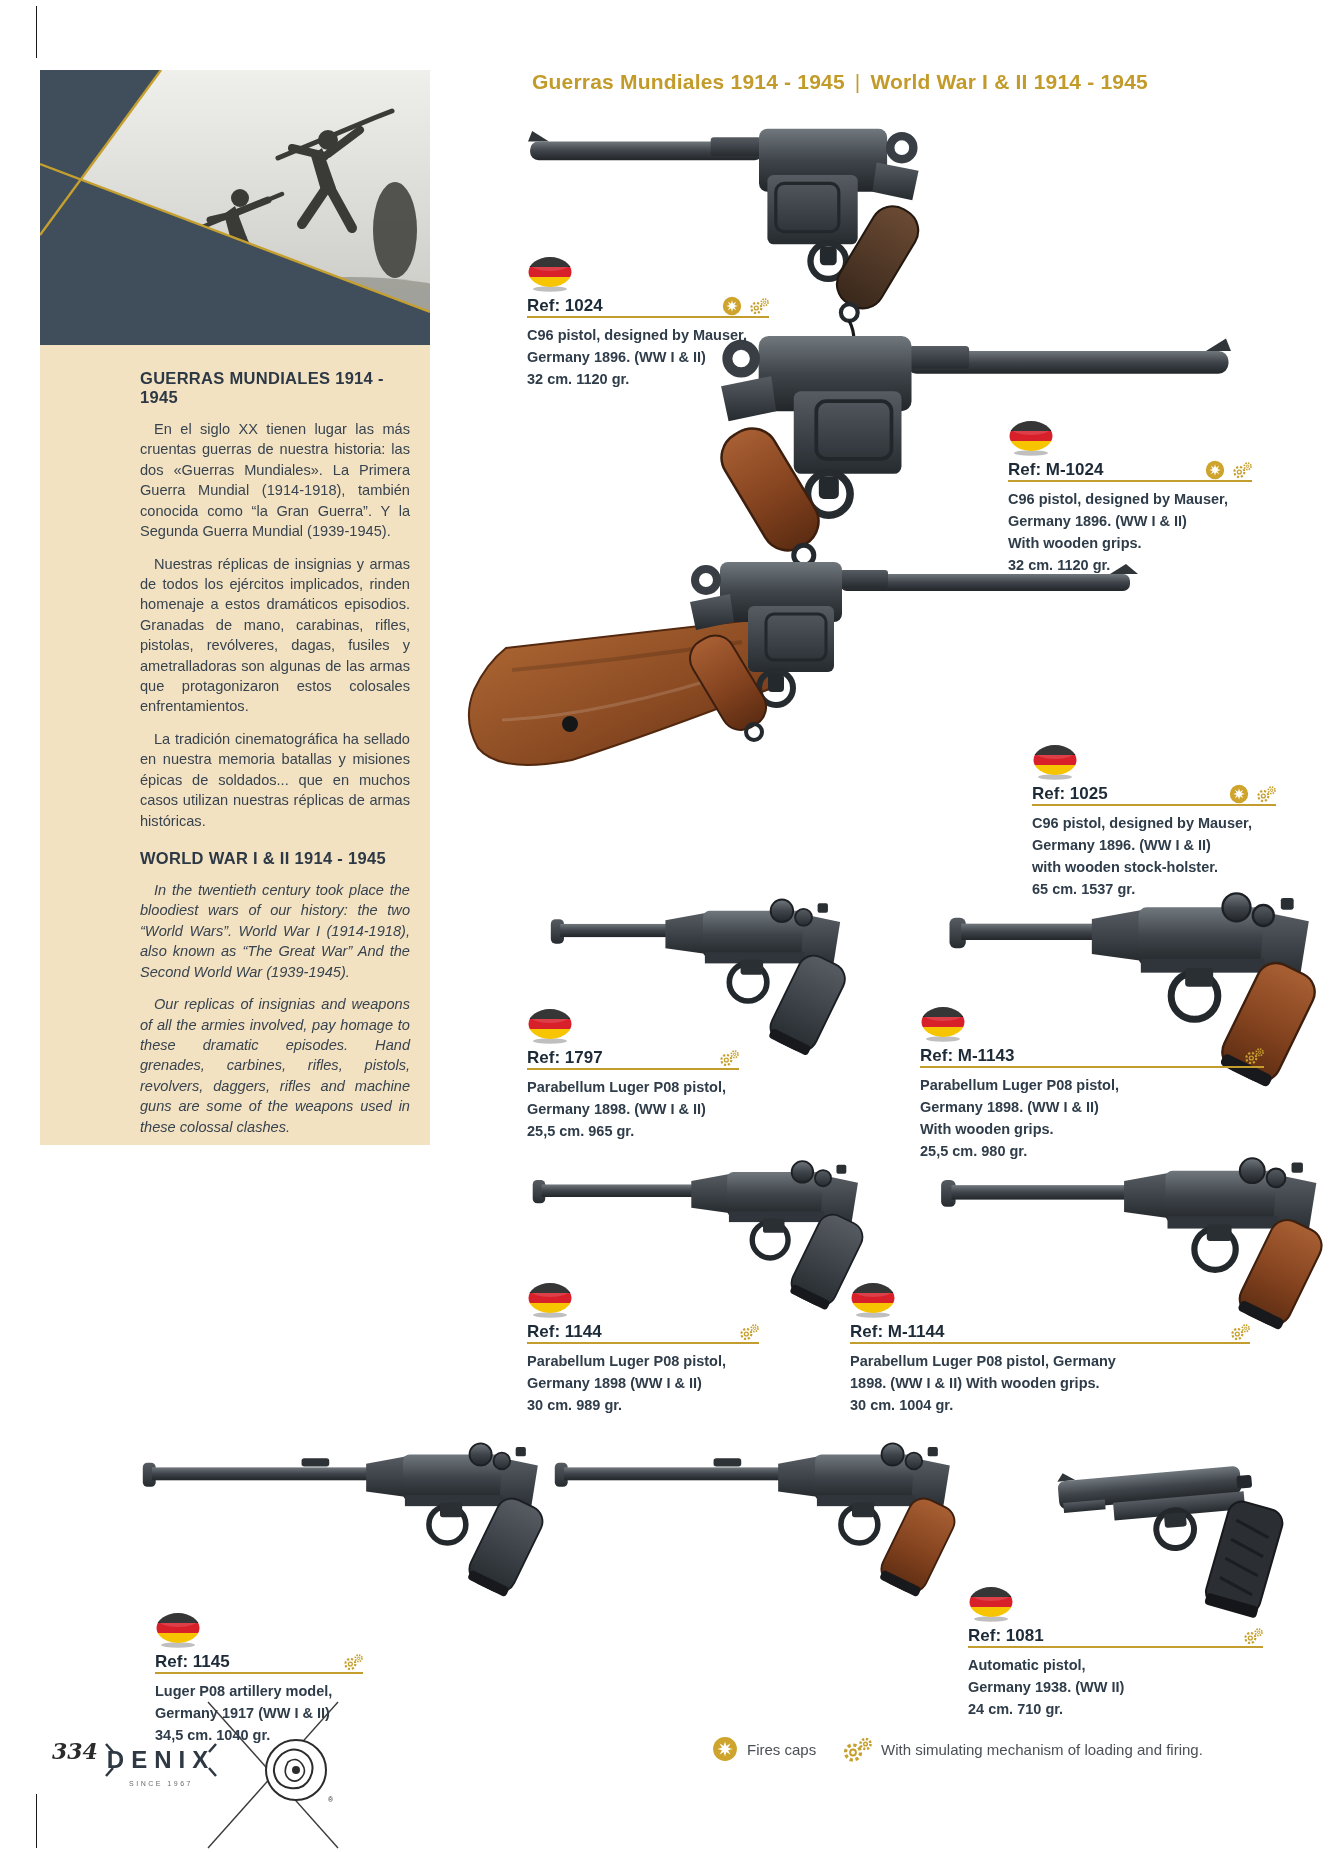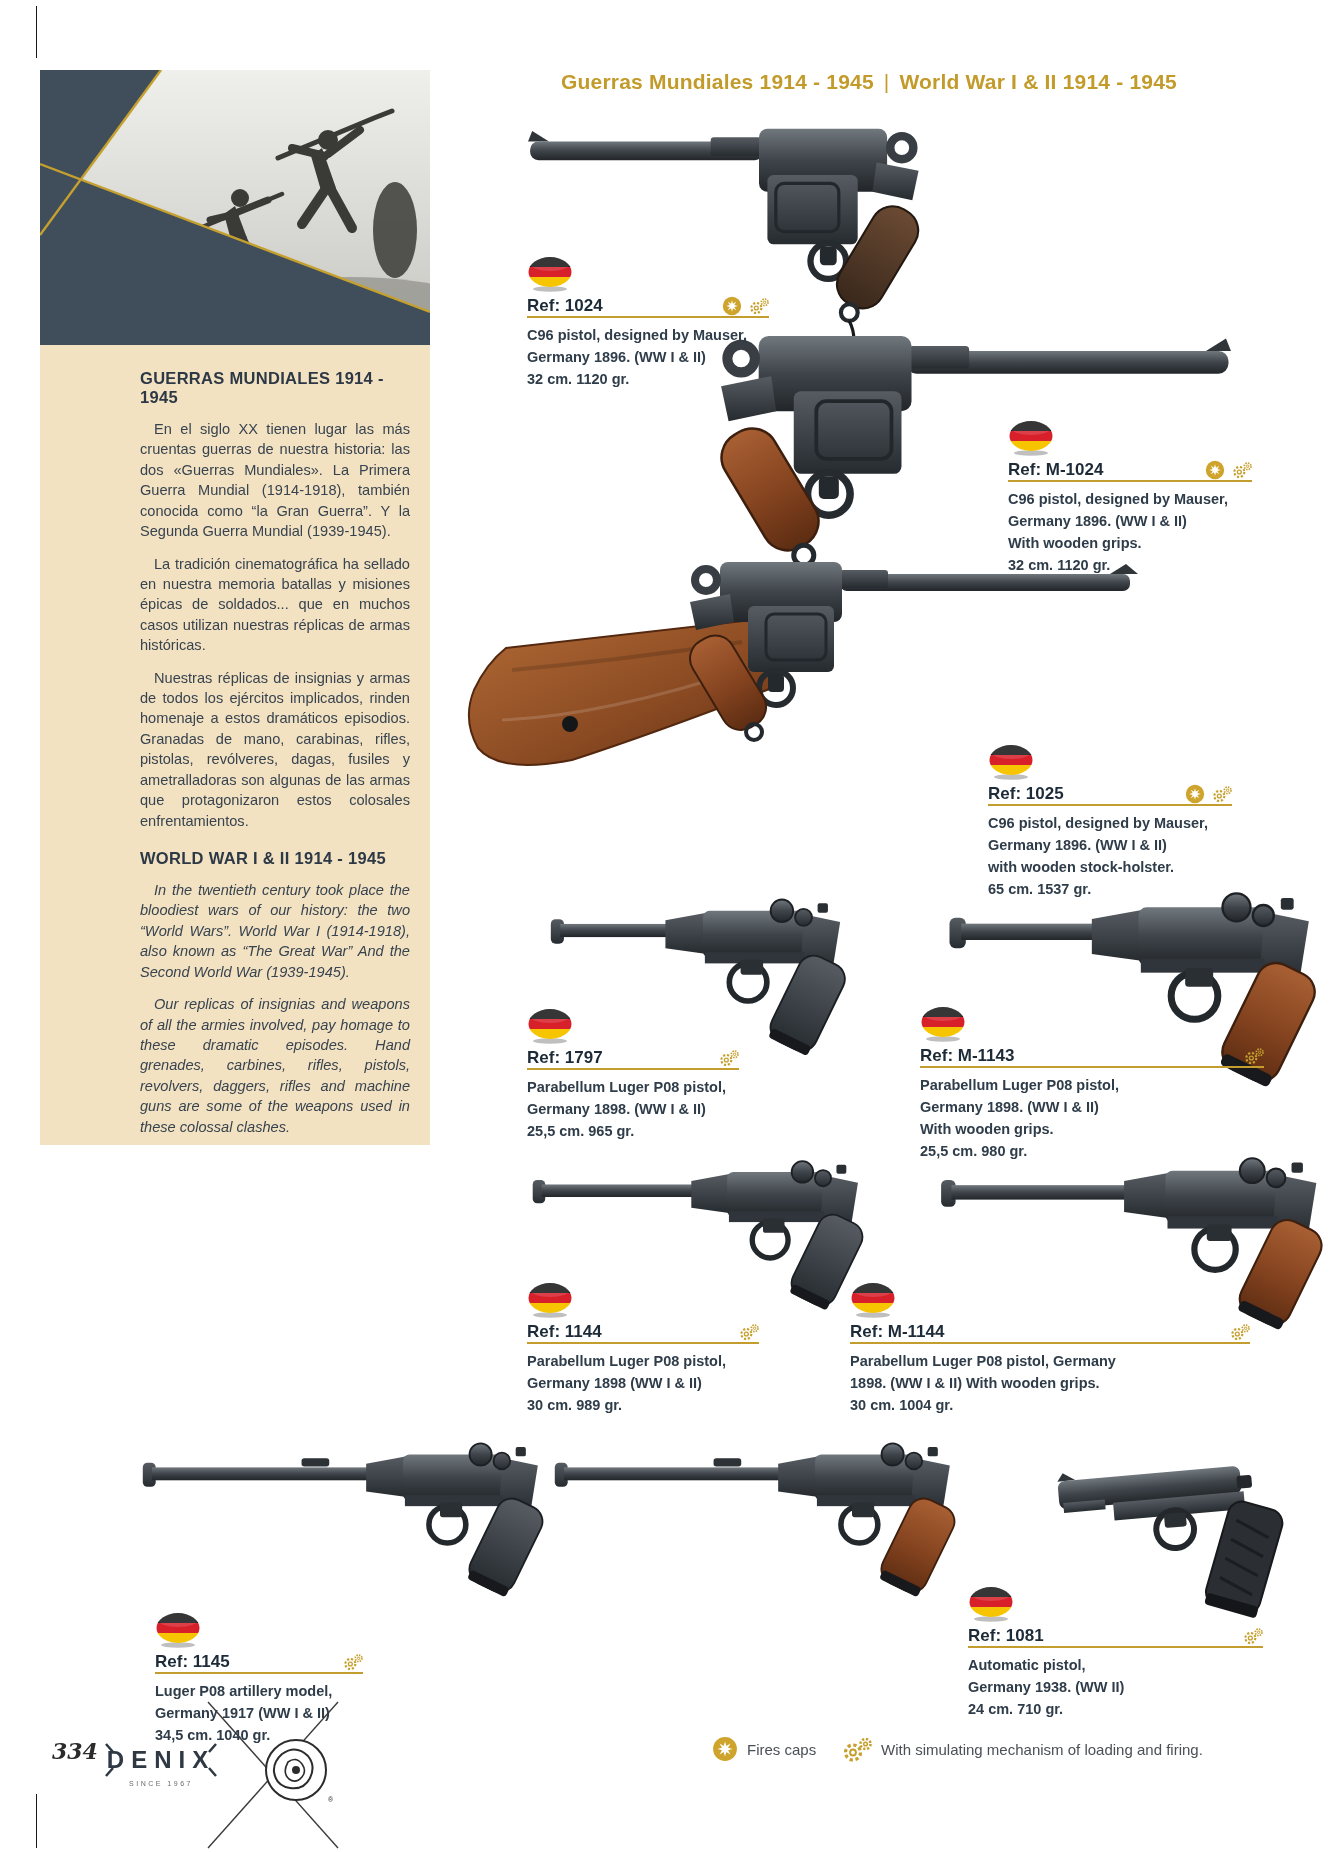--- a/index.html
+++ b/index.html
@@ -3,21 +3,21 @@
 <meta charset="utf-8">
 <style>
   html,body{margin:0;padding:0;background:#ffffff;}
   .page{position:relative;width:1339px;height:1852px;background:#ffffff;overflow:hidden;
         font-family:"Liberation Sans", sans-serif;}
 
   
   .crop{position:absolute;width:1px;background:#1a1a1a;}
 
   
-  .hdr{position:absolute;left:561px;top:70px;font-size:21px;font-weight:bold;color:#c39b2a;
+  .hdr{position:absolute;left:532px;top:70px;font-size:21px;font-weight:bold;color:#c39b2a;
        letter-spacing:.2px;white-space:nowrap;}
   .hdr .sep{padding:0 10px;font-weight:400;}
 
   
   .hero{position:absolute;left:40px;top:70px;width:390px;height:275px;overflow:hidden;background:#cfcfcb;}
   .hero svg.photo{position:absolute;left:0;top:0;width:100%;height:100%;}
   .tri{position:absolute;left:0;top:0;width:100%;height:100%;background:#3f4e5a;}
   .tri1{clip-path:polygon(0 0,31% 0,0 60%);}
   .tri2{clip-path:polygon(0 34%,100% 88%,100% 100%,0 100%);}
   .goldlines{position:absolute;left:0;top:0;width:100%;height:100%;}
@@ -178,22 +178,22 @@
     <div class="tri tri2"></div>
     <svg class="goldlines" viewBox="0 0 390 275">
       <line x1="0" y1="94" x2="390" y2="242" stroke="#c6a02f" stroke-width="2.4"></line>
       <line x1="121" y1="0" x2="0" y2="165" stroke="#c6a02f" stroke-width="2.4"></line>
     </svg>
   </div>
 
   <div class="panel">
     <h2>GUERRAS MUNDIALES 1914 - 1945</h2>
     <p class="es">En el siglo XX tienen lugar las más cruentas guerras de nuestra historia: las dos «Guerras Mundiales». La Primera Guerra Mundial (1914-1918), también conocida como “la Gran Guerra”. Y la Segunda Guerra Mundial (1939-1945).</p>
+    <p class="es">Nuestras réplicas de insignias y armas de todos los ejércitos implicados, rinden homenaje a estos dramáticos episodios. Granadas de mano, carabinas, rifles, pistolas, revólveres, dagas, fusiles y ametralladoras son algunas de las armas que protagonizaron estos colosales enfrentamientos.</p>
     <p class="es">La tradición cinematográfica ha sellado en nuestra memoria batallas y misiones épicas de soldados... que en muchos casos utilizan nuestras réplicas de armas históricas.</p>
-    <p class="es">Nuestras réplicas de insignias y armas de todos los ejércitos implicados, rinden homenaje a estos dramáticos episodios. Granadas de mano, carabinas, rifles, pistolas, revólveres, dagas, fusiles y ametralladoras son algunas de las armas que protagonizaron estos colosales enfrentamientos.</p>
     <h2 class="h-en">WORLD WAR I &amp; II 1914 - 1945</h2>
     <p class="en">In the twentieth century took place the bloodiest wars of our history: the two “World Wars”. World War I (1914-1918), also known as “The Great War” And the Second World War (1939-1945).</p>
     <p class="en">Our replicas of insignias and weapons of all the armies involved, pay homage to these dramatic episodes. Hand grenades, carbines, rifles, pistols, revolvers, daggers, rifles and machine guns are some of the weapons used in these colossal clashes.</p>
     <p class="en">The film tradition has sealed in our memory epic battles and missions of soldiers ... that in many cases use our replicas of historical weapons.</p>
   </div>
 
   <svg class="gun" style="left:528px;top:112px;width:420px" viewBox="-220 -36 400 240">
     <polygon points="-216,-18 -200,-8 -220,-8" fill="#30353a"></polygon>
     <rect x="-218" y="-8" width="222" height="18" rx="8" fill="url(#gm)"></rect>
     <use href="#c96core"></use>
@@ -339,21 +339,21 @@
             <use href="#icMech"></use>
           </svg>
       </span>
     </div>
     <div class="desc">C96 pistol, designed by Mauser,
 Germany 1896. (WW I &amp; II)
 With wooden grips.
 32 cm. 1120 gr.</div>
   </div>
 
-  <div class="pinfo" style="left:988px;top:744px;width:244px">
+  <div class="pinfo" style="left:1032px;top:744px;width:244px">
     <svg class="flag" viewBox="0 0 46 36">
         <use href="#flagDE"></use>
       </svg>
     <div class="refrow">
       <span class="ref">Ref: 1025</span>
       <span class="icos">
         <svg viewBox="0 0 24 24">
             <use href="#icCaps"></use>
           </svg>
         <svg viewBox="0 0 30 26">

